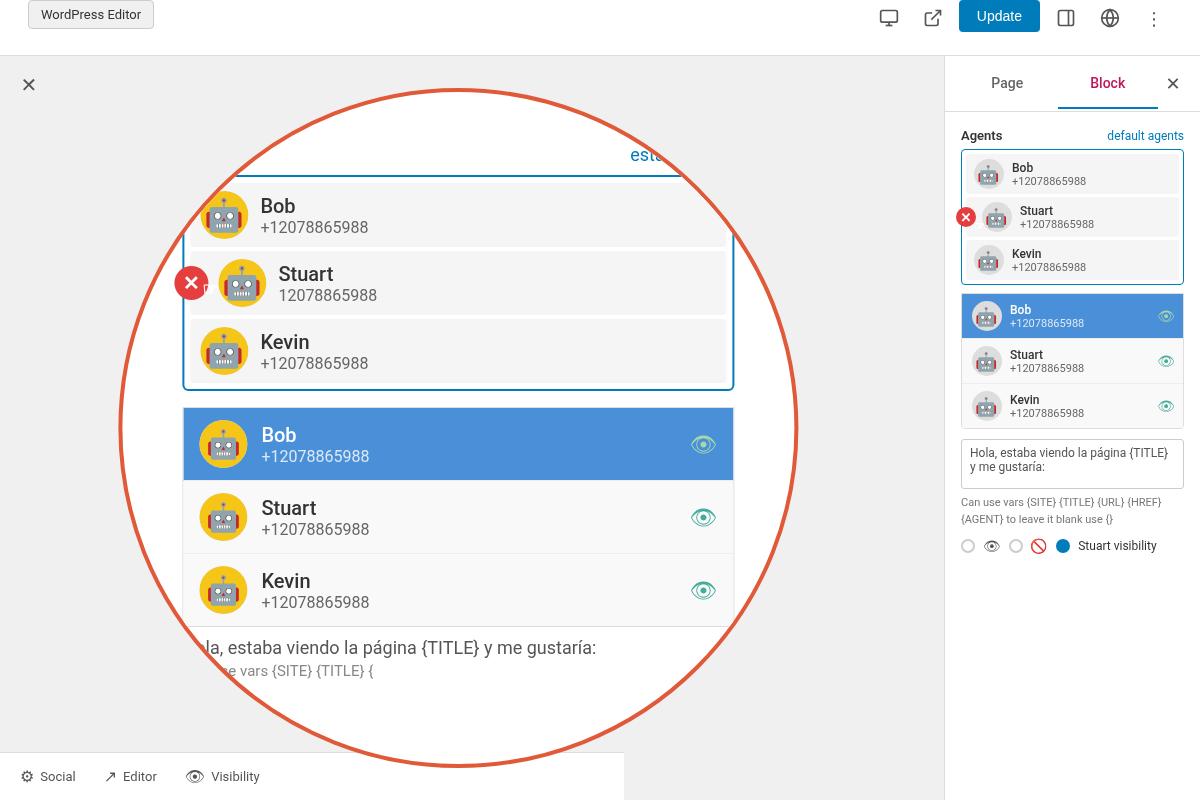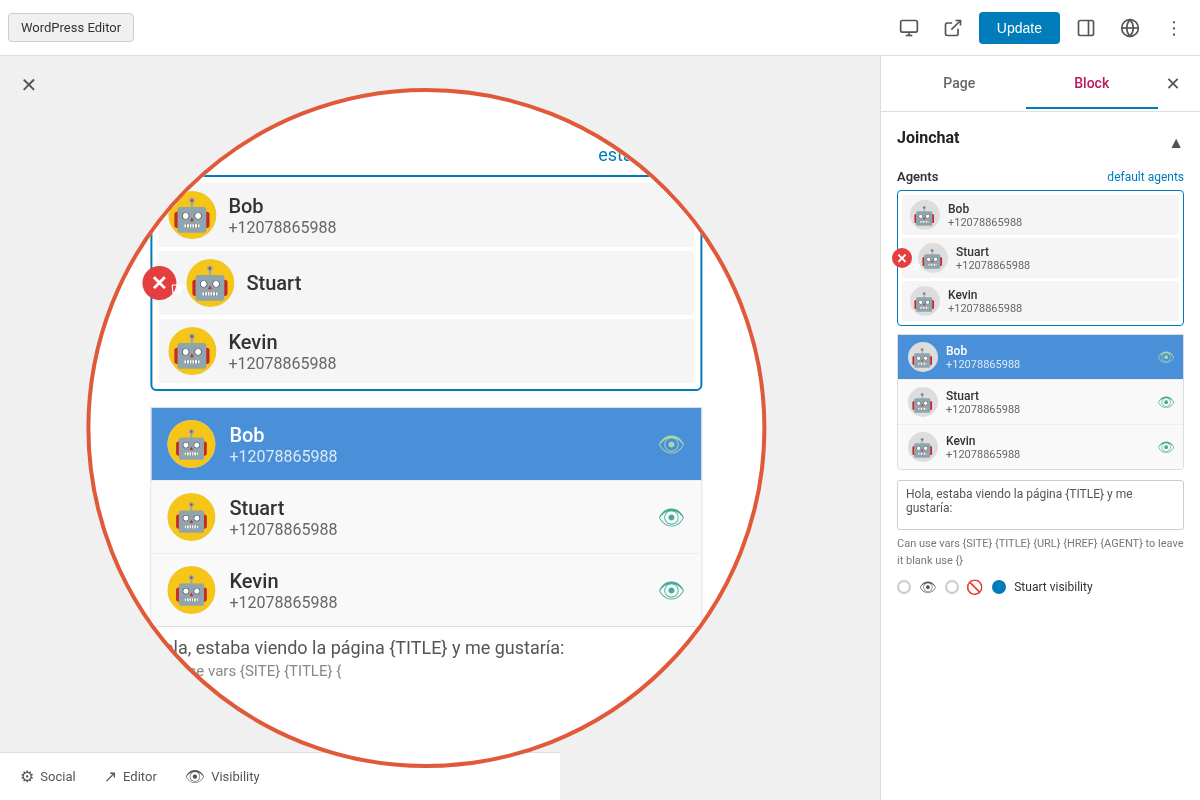--- a/index.html
+++ b/index.html
@@ -8,25 +8,25 @@
       background: #f0f0f1;
       width: 1200px;
       height: 800px;
       overflow: hidden;
       position: relative;
     }
 
     
     .top-bar {
       display: flex;
-      align-items: center;
+      align-items: flex-start;
       background: #fff;
       border-bottom: 1px solid #ddd;
       height: 56px;
-      padding: 0 8px;
+      padding: 0 28px;
       gap: 8px;
       position: relative;
       z-index: 10;
     }
     .top-bar-title {
       font-size: 13px;
       color: #333;
       background: #f0f0f1;
       border: 1px solid #ccc;
       border-radius: 4px;
@@ -228,21 +228,21 @@
       position: absolute;
       left: 14px;
       top: 58%;
       transform: translateY(-50%);
       font-size: 22px;
       z-index: 10;
     }
 
     
     .right-sidebar {
-      width: 320px;
+      width: 256px;
       background: #fff;
       border-left: 1px solid #ddd;
       display: flex;
       flex-direction: column;
     }
 
     .sidebar-top-bar {
       display: flex;
       align-items: center;
       border-bottom: 1px solid #ddd;
@@ -525,20 +525,21 @@
 
           <div class="agent-item with-remove" style="position:relative;">
             <div class="remove-btn">✕
               <span class="cursor-hand" style="position:absolute;left:28px;top:22px;font-size:18px;pointer-events:none;">☞</span>
             </div>
             <div class="agent-avatar">
               <div class="minion-face" style="font-size:32px;">🤖</div>
             </div>
             <div class="agent-info">
               <div class="agent-name">Stuart</div>
+              <div class="agent-phone">12078865988</div>
             </div>
           </div>
 
           <div class="agent-item">
             <div class="agent-avatar">
               <div class="minion-face" style="font-size:32px;">🤖</div>
             </div>
             <div class="agent-info">
               <div class="agent-name">Kevin</div>
               <div class="agent-phone">+12078865988</div>
@@ -610,24 +611,20 @@
 
     <div class="sidebar-top-bar">
       <div class="sidebar-tab">Page</div>
       <div class="sidebar-tab active">Block</div>
       <div class="sidebar-close">✕</div>
     </div>
 
     <div class="sidebar-content">
       <div class="joinchat-panel">
 
-        <div style="display:flex;align-items:center;justify-content:space-between;margin-bottom:12px;">
-          <span class="sidebar-section-title">Joinchat</span>
-          <span style="font-size:16px;color:#555;cursor:pointer;">▲</span>
-        </div>
 
         <div class="mini-agents-header">
           <span class="mini-agents-label">Agents</span>
           <span class="mini-default-link">default agents</span>
         </div>
 
         <div class="mini-selected-box">
 
           <div class="mini-agent-item">
             <div class="mini-avatar">🤖</div>

